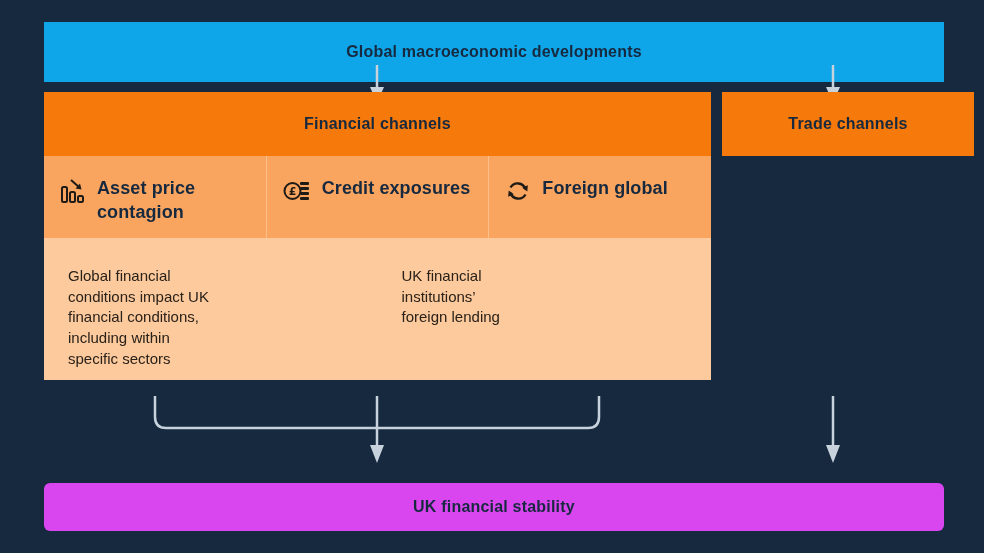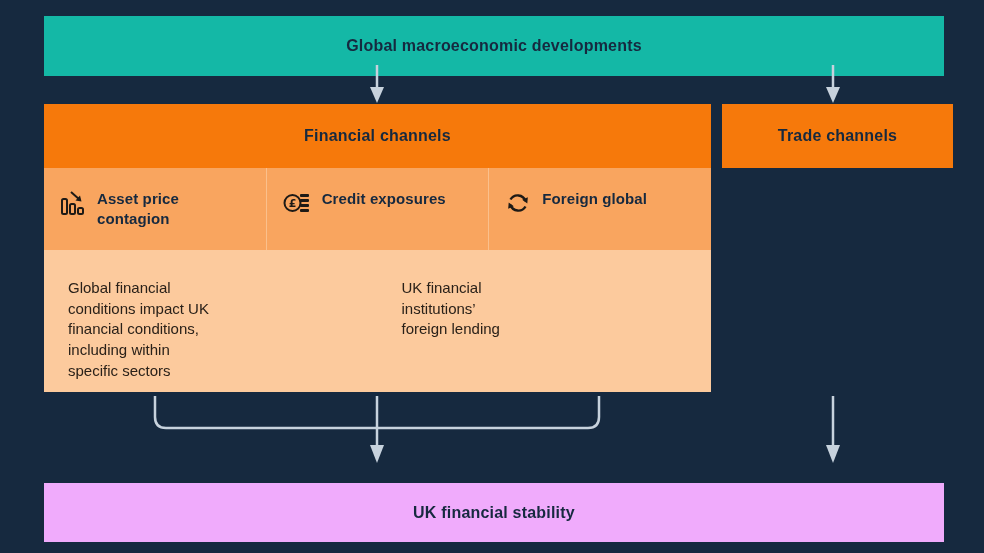--- a/index.html
+++ b/index.html
@@ -7,41 +7,41 @@
     position:relative;width:984px;height:553px;overflow:hidden;
     background:#16293F;
     font-family:"Liberation Sans", sans-serif;
     -webkit-font-smoothing:antialiased;
   }
   .banner{
     position:absolute;left:44px;width:900px;
     display:flex;align-items:center;justify-content:center;
     color:#16293F;font-weight:bold;font-size:16px;letter-spacing:.2px;
   }
-  .banner.teal{top:16px;height:60px;background:#14b8a6;text-align:right;}
-  .banner.purple{top:483px;height:59px;background:#f0abfc;}
+  .banner.teal{top:22px;height:60px;background:#0ea5e9;text-align:right;}
+  .banner.purple{top:483px;height:48px;background:#d946ef;border-radius:6px;}
 
-  .panel{position:absolute;top:104px;}
+  .panel{position:absolute;top:92px;}
   .panel.financial{left:44px;width:667px;}
-  .panel.trade{left:722px;width:231px;}
+  .panel.trade{left:722px;width:252px;}
 
   .panel-header{
     height:64px;background:#F6790B;
     display:flex;align-items:center;justify-content:center;
     color:#16293F;font-weight:bold;font-size:16px;letter-spacing:.2px;
   }
   .subrow{display:flex;background:#F9A55F;height:82px;}
   .subcell{
     flex:1;display:flex;align-items:flex-start;
     padding:21px 10px 0 16px;box-sizing:border-box;
   }
   .subrow .subcell + .subcell{border-left:1px solid #FBC08C;}
   .subcell .icon{flex:0 0 auto;margin-right:11px;margin-top:1px;}
   .subcell .sub-heading{
-    color:#16293F;font-weight:bold;font-size:15px;line-height:1.32;
+    color:#16293F;font-weight:bold;font-size:18px;line-height:1.32;
     white-space:pre-line;letter-spacing:.1px;
   }
   .bodyrow{display:flex;background:#FCCA9D;height:142px;}
   .bodycell{
     flex:1;box-sizing:border-box;padding:28px 14px 0 24px;
     color:#2A2119;font-size:15px;line-height:1.38;white-space:pre-line;
   }
   .arrow-svg,.bracket-svg{position:absolute;}
 </style>
 </head>

